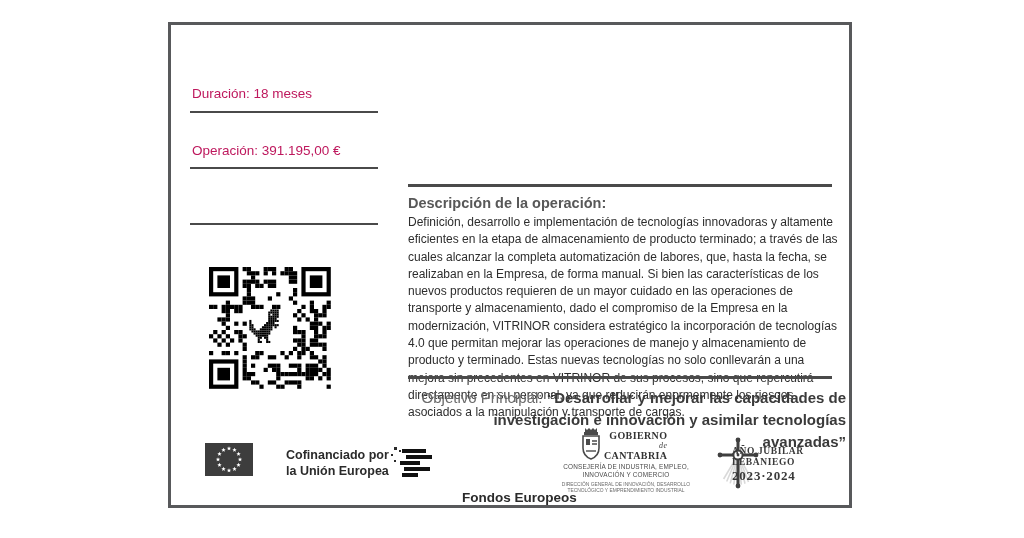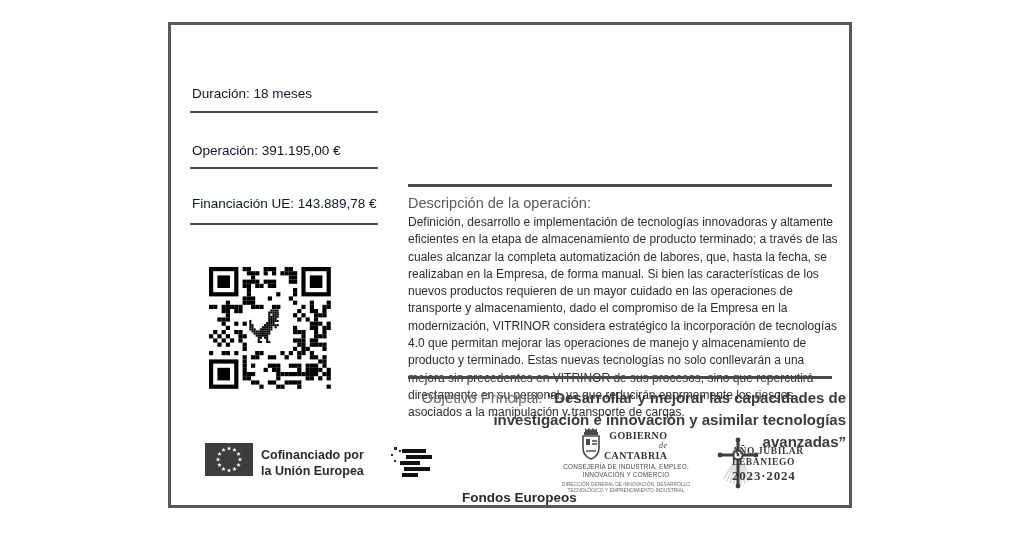--- a/index.html
+++ b/index.html
@@ -1,32 +1,32 @@
 <!DOCTYPE html>
 <html><head>
 <meta charset="utf-8">
 <style>
   html,body{margin:0;padding:0;background:#ffffff;}
   .stage{position:relative;width:1024px;height:538px;background:#ffffff;overflow:hidden;
          font-family:"Liberation Sans", sans-serif;}
   .frame{position:absolute;left:168px;top:22px;width:684px;height:486px;
          border:3px solid #58595b;background:#ffffff;box-sizing:border-box;}
   .abs{position:absolute;}
-  .label-left{font-size:13.5px;color:#0f172a;}
+  .label-left{font-size:13.5px;color:#be185d;}
   .rule{background:#4a4a4a;height:2px;}
   .op-label{font-size:14px;color:#595959;}
   .op-title{font-size:18px;font-weight:bold;color:#1c1c1c;letter-spacing:.2px;}
   .op-block{line-height:29px;width:436px;}
   .subtitle{font-size:13.5px;line-height:20px;color:#2b2b2b;width:436px;}
-  .desc-head{font-size:14.5px;color:#585858;}
+  .desc-head{font-size:14.5px;color:#585858;font-weight:bold;}
   .body-text{font-size:12px;line-height:17.3px;color:#2d2d2d;width:430px;text-align:left;}
   .obj-block{font-size:15px;line-height:22px;width:438px;text-align:right;}
   .obj-label{color:#6b6b6b;}
   .obj-text{color:#3a3a3a;font-weight:600;}
-  .eu-text{font-size:12.5px;font-weight:bold;line-height:16px;color:#2a2a2a;}
+  .eu-text{font-size:12.5px;font-weight:bold;line-height:16px;color:#2a2a2a;margin-left:25px;}
   .fondos-text{font-size:13.5px;font-weight:600;color:#2a2a2a;}
   .serif{font-family:"Liberation Serif", serif;}
   .gob-name{font-size:10px;font-weight:bold;color:#333;line-height:10px;letter-spacing:.4px;text-align:right;}
   .gob-de{font-size:8px;font-style:italic;font-weight:normal;color:#444;}
   .consejeria{font-size:6.4px;line-height:7.6px;color:#4a4a4a;text-align:center;letter-spacing:.2px;}
   .direccion{font-size:4.9px;line-height:5.8px;color:#6a6a6a;text-align:center;}
   .jub-line{font-size:9.5px;font-weight:bold;color:#3a3a3a;letter-spacing:.6px;line-height:10.5px;}
   .jub-year{font-size:13px;font-weight:bold;color:#3a3a3a;letter-spacing:.8px;margin-top:1px;}
 </style>
 </head>
@@ -34,21 +34,20 @@
 
 <div class="stage">
   <div class="frame"></div>
 
   <div class="abs label-left" style="left:192px;top:86px;">Duración: 18 meses</div>
   <div class="abs rule" style="left:190px;top:111px;width:188px;"></div>
 
   <div class="abs label-left" style="left:192px;top:143px;">Operación: 391.195,00 €</div>
   <div class="abs rule" style="left:190px;top:167px;width:188px;"></div>
 
-  <div class="abs label-left" style="left:192px;top:196px;">Financiación UE: 143.889,78 €</div>
   <div class="abs rule" style="left:190px;top:223px;width:188px;"></div>
 
   <svg id="qr-svg" class="abs" style="left:203px;top:261px;" width="134" height="134" viewBox="0 0 134 134">
       <rect x="0" y="0" width="134" height="134" fill="#ffffff"></rect>
       <rect x="39.6" y="6" width="4.2" height="4.2" fill="#000"></rect>
       <rect x="43.800000000000004" y="6" width="4.2" height="4.2" fill="#000"></rect>
       <rect x="60.6" y="6" width="4.2" height="4.2" fill="#000"></rect>
       <rect x="64.80000000000001" y="6" width="4.2" height="4.2" fill="#000"></rect>
       <rect x="69" y="6" width="4.2" height="4.2" fill="#000"></rect>
       <rect x="81.60000000000001" y="6" width="4.2" height="4.2" fill="#000"></rect>

